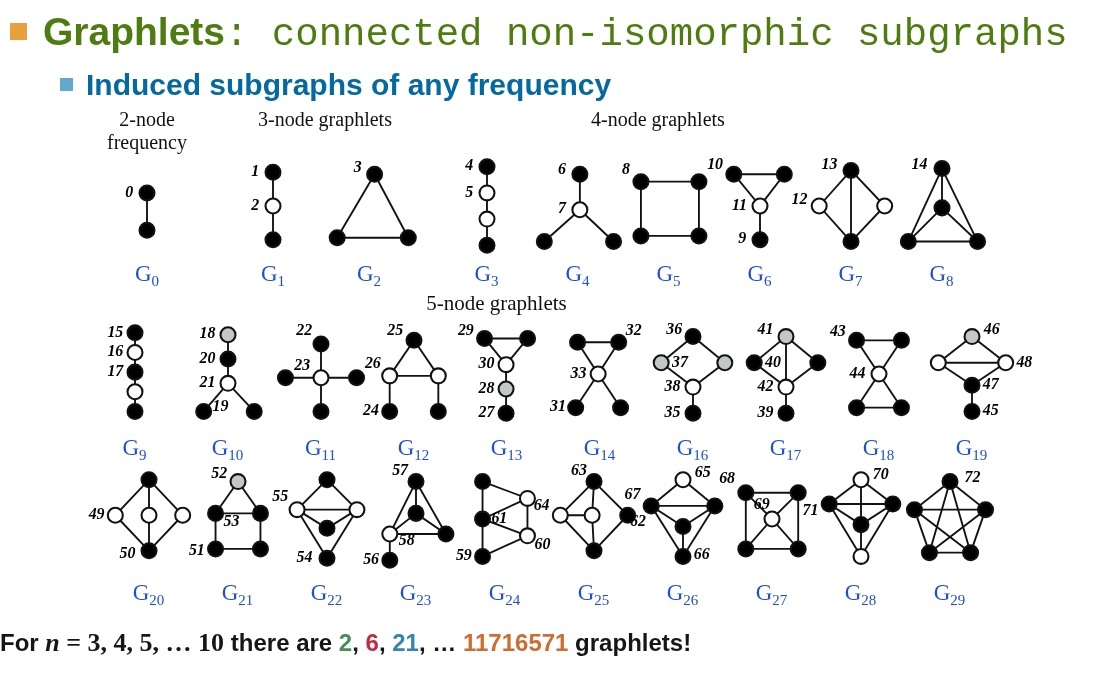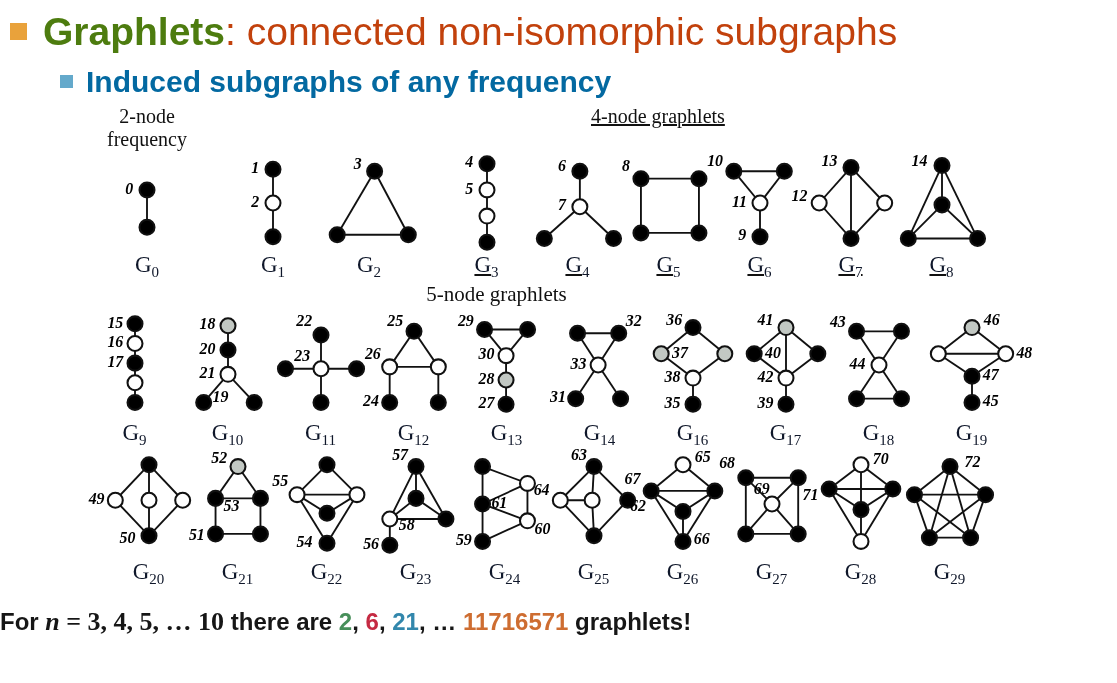--- a/index.html
+++ b/index.html
@@ -2,46 +2,46 @@
 <html><head>
 <meta charset="utf-8">
 <style>
   html,body{margin:0;padding:0;background:#fff;}
   .slide{position:relative;width:1117px;height:683px;background:#ffffff;overflow:hidden;
          font-family:"Liberation Sans",sans-serif;}
   
   .title{padding:10px 0 0 10px;font-size:39px;line-height:1.15;white-space:nowrap;}
   .bullet1{display:inline-block;width:17px;height:17px;background:#E9A23B;margin:0 16px 6px 0;vertical-align:middle;}
   .title-hl{font-weight:bold;color:#4d7c0f;}
-  .title-rest{color:#c2410c;}
+  .title-rest{color:#4d7c0f;font-family:Liberation Mono, monospace;}
   
   .subtitle{padding:10px 0 0 60px;font-size:30px;font-weight:bold;color:#0369a1;white-space:nowrap;}
   .bullet2{display:inline-block;width:13px;height:13px;background:#64A9CB;margin:0 13px 4px 0;vertical-align:middle;}
   
   .figure{margin-top:6px;font-family:"Liberation Serif",serif;color:#111;}
   .row1{display:flex;align-items:flex-end;}
   .sec0{margin-left:95px;width:104px;}
   .sec1{margin-left:26px;width:200px;}
-  .sec2{margin-left:16px;width:552px;text-decoration:underline;}
+  .sec2{margin-left:16px;width:552px;}
   .sec-h{font-size:20px;height:48px;line-height:1.15;text-align:center;}
   .sec2 .sec-h{text-align:left;padding-left:150px;}
   .cells{display:flex;justify-content:flex-start;}
   .sec0 .cells{justify-content:center;}
   .sec1 .gcell{width:96px;}
   .sec2 .gcell{width:91px;}
   .gcell{display:flex;flex-direction:column;align-items:center;}
   .gcell svg{display:block;flex-shrink:0;overflow:visible;}
   #row1a svg,#row1b svg,#row1c svg{width:116px;height:100px;}
   #row2 svg,#row3 svg{width:116px;height:112px;}
   #row2{margin-left:88px;}
   #row2 .gcell{width:93px;}
   #row3{margin-left:104px;}
   #row3 .gcell{width:89px;}
   .h5{font-size:21px;text-align:center;transform:translateX(-62px);margin:2px 0 2px 0;}
-  .gcap{font-size:23px;line-height:1;margin-top:0;color:#0f172a;}
+  .gcap{font-size:23px;line-height:1;margin-top:6px;color:#1d4ed8;}
   .gcap .sub{font-size:15px;vertical-align:-5px;}
   .olbl{font:italic 700 17px "Liberation Serif",serif;fill:#000;}
   
   .footer{margin-top:20px;text-align:left;font-size:24px;font-weight:bold;color:#161616;}
   .footer .mathseg{font-family:"Liberation Serif",serif;font-size:26px;}
   .footer .it{font-style:italic;}
 </style>
 </head>
 <body>
 
@@ -66,20 +66,21 @@
                 <line x1="50" y1="36" x2="50" y2="76" stroke="#111" stroke-width="2"></line>
                 <circle cx="50" cy="36" r="8" fill="#000000" stroke="#111" stroke-width="2.2"></circle>
                 <text x="31" y="40" text-anchor="middle" class="olbl">0</text>
                 <circle cx="50" cy="76" r="8" fill="#000000" stroke="#111" stroke-width="2.2"></circle>
               </svg>
               <div class="gcap"><span>G</span><span class="sub">0</span></div>
             </div>
           </div>
       </div>
       <div class="sec sec1">
+        <div class="sec-h">3-node graphlets</div>
         <div class="cells" id="row1b">
             <div class="gcell">
               <svg viewBox="-12 -2 124 104">
                 <line x1="50" y1="14" x2="50" y2="50" stroke="#111" stroke-width="2"></line>
                 <line x1="50" y1="50" x2="50" y2="86" stroke="#111" stroke-width="2"></line>
                 <circle cx="50" cy="14" r="8" fill="#000000" stroke="#111" stroke-width="2.2"></circle>
                 <text x="31" y="18" text-anchor="middle" class="olbl">1</text>
                 <circle cx="50" cy="50" r="8" fill="#ffffff" stroke="#111" stroke-width="2.2"></circle>
                 <text x="31" y="54" text-anchor="middle" class="olbl">2</text>
                 <circle cx="50" cy="86" r="8" fill="#000000" stroke="#111" stroke-width="2.2"></circle>

